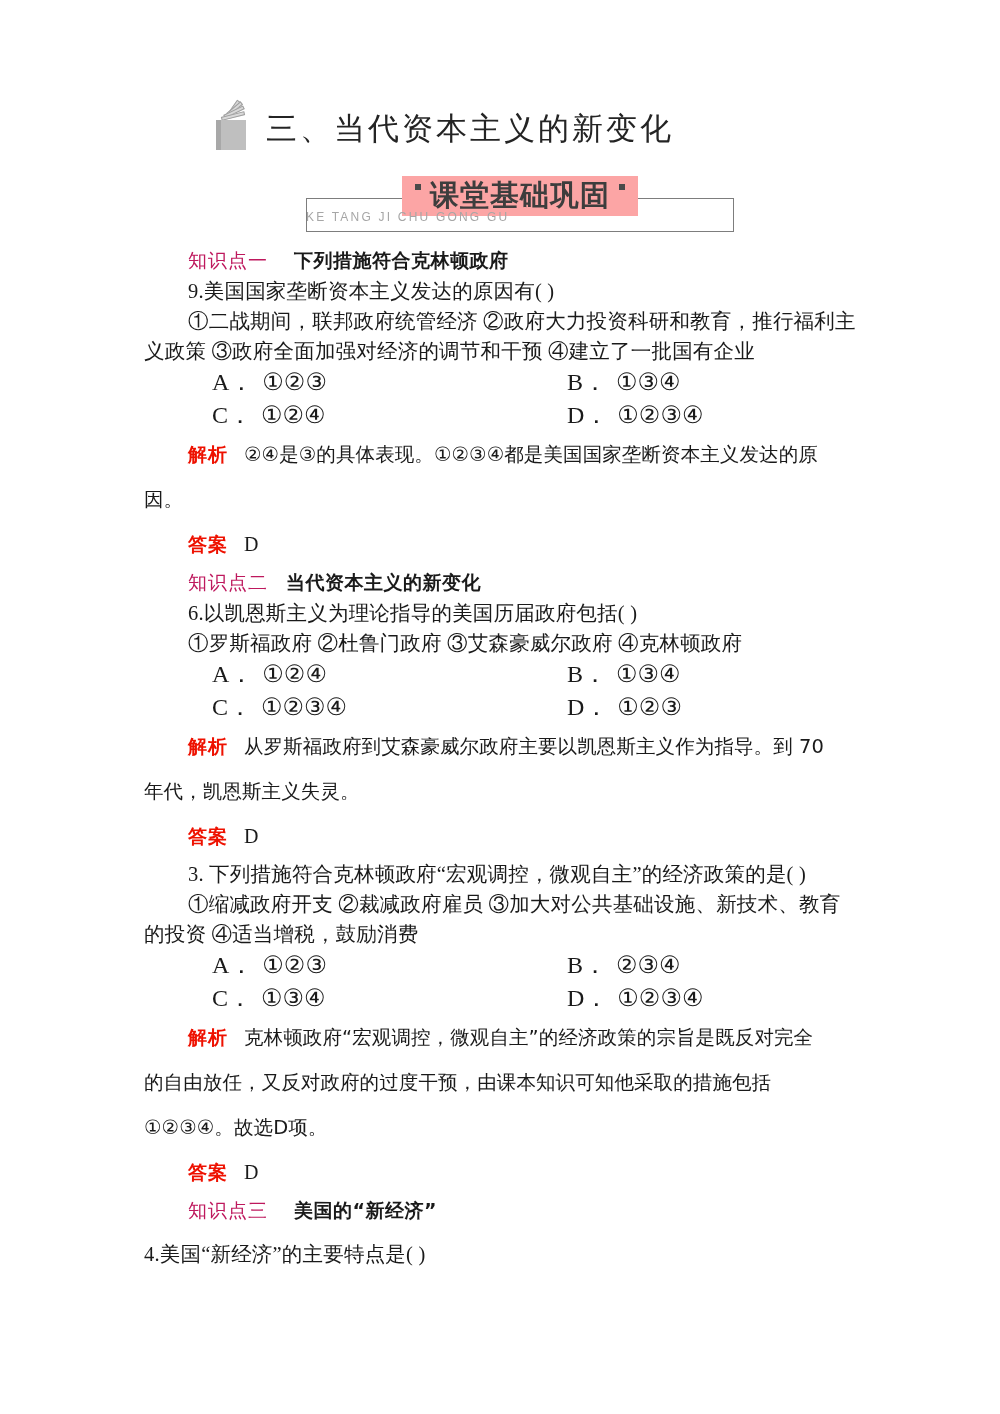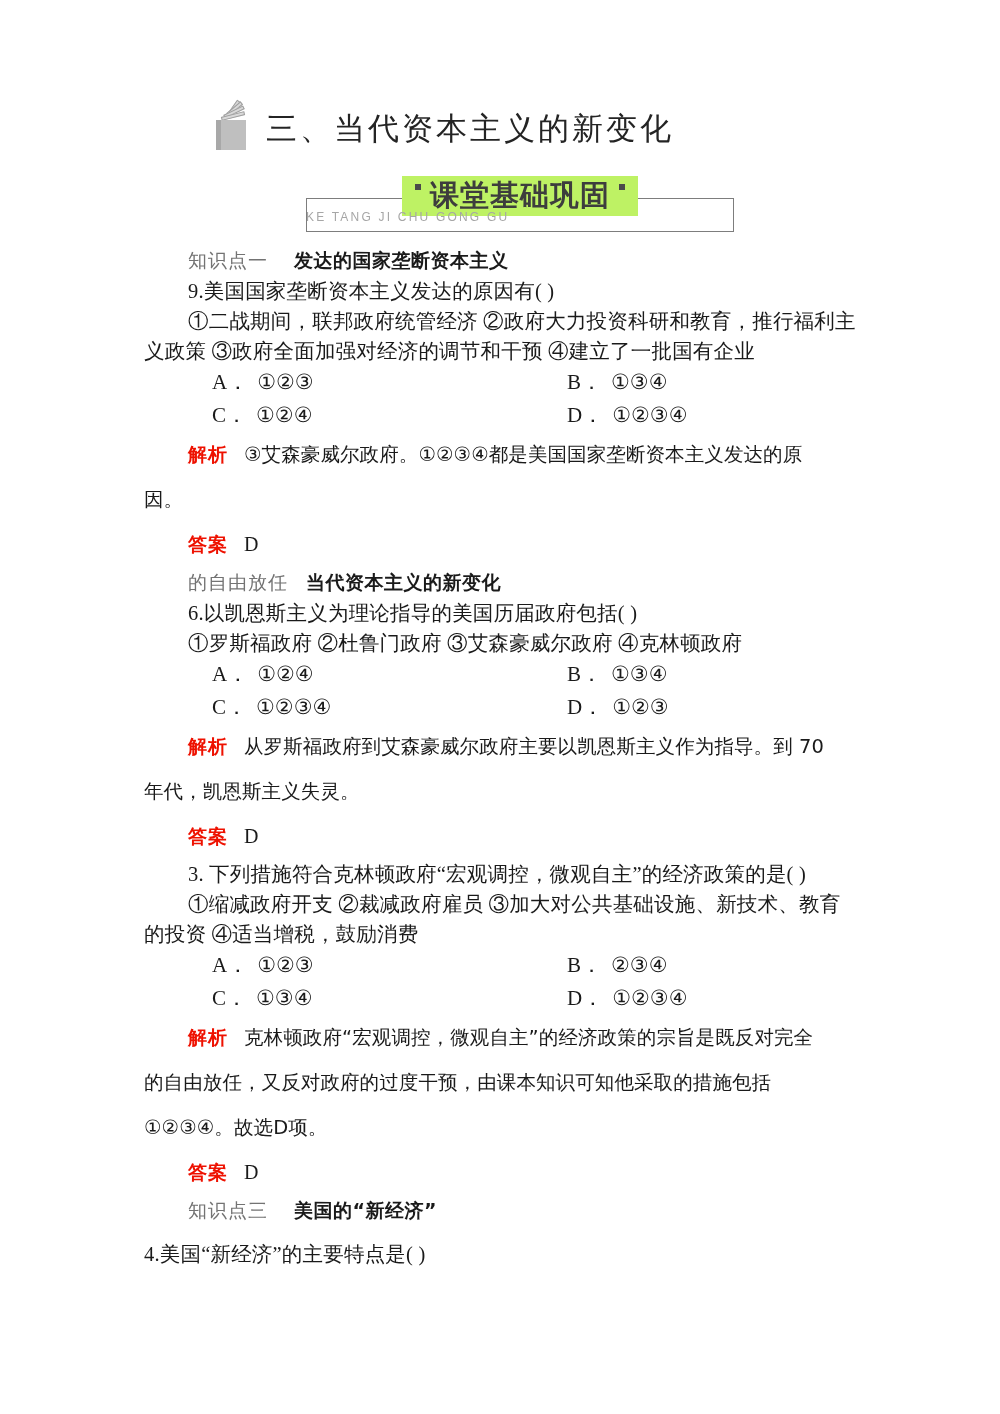--- a/index.html
+++ b/index.html
@@ -101,21 +101,21 @@
   }
   .banner-center {
     position: absolute;
     left: 0;
     top: 0;
     width: 428px;
     text-align: center;
   }
   .banner-inner {
     display: inline-block;
-    background: #bef264;
+    background: #fca5a5;
     padding: 0 8px;
     position: relative;
   }
   .tick {
     display: inline-block;
     width: 6px;
     height: 6px;
     background: #4a4a4a;
     vertical-align: 10px;
     margin: 0 5px;
@@ -151,21 +151,21 @@
 
   .kp {
     margin-top: 0;
     padding-left: 44px;
     font-size: 19px;
     line-height: 30px;
     white-space: nowrap;
   }
   .kp .kp-label {
     font-family: Liberation Serif, serif;
-    color: #737373;
+    color: #be185d;
     letter-spacing: 1px;
   }
   .kp .kp-gap { display: inline-block; width: 26px; }
   .kp .kp-name {
     font-family: "DejaVu Sans", "Liberation Sans", sans-serif;
     font-weight: bold;
     color: #1a1a1a;
     letter-spacing: 0.5px;
   }
 
@@ -173,21 +173,21 @@
     padding-left: 44px;
     font-size: 20.5px;
     line-height: 30px;
     white-space: nowrap;
     letter-spacing: 0.2px;
   }
   .q-stem.noindent { padding-left: 0; }
 
   .options {
     padding-left: 68px;
-    font-size: 21px;
+    font-size: 24px;
     line-height: 33px;
   }
   .opt-row { display: block; white-space: nowrap; }
   .opt-a { display: inline-block; width: 355px; }
   .opt-b { display: inline-block; }
   .opt-letter {
     font-family: "Liberation Serif", "DejaVu Serif", serif;
     letter-spacing: 0;
   }
   .opt-sep { display: inline-block; width: 9px; }
@@ -247,47 +247,47 @@
         <span class="banner-cn">课堂基础巩固</span>
         <span class="tick"></span>
       </span>
     </div>
     <div class="banner-py">KE TANG JI CHU GONG GU</div>
   </div>
 
   <div class="content">
 
     <div class="kp">
-      <span class="kp-label">知识点一</span><span class="kp-gap"></span><span class="kp-name">发达的国家垄断资本主义</span>
+      <span class="kp-label">知识点一</span><span class="kp-gap"></span><span class="kp-name">下列措施符合克林顿政府</span>
     </div>
 
     <div class="q-stem">9.美国国家垄断资本主义发达的原因有(      )</div>
 
     <div class="q-stem">①二战期间，联邦政府统管经济   ②政府大力投资科研和教育，推行福利主</div>
     <div class="q-stem noindent">义政策   ③政府全面加强对经济的调节和干预   ④建立了一批国有企业</div>
 
     <div class="options">
       <span class="opt-row">
         <span class="opt-a"><span class="opt-letter">A．</span><span class="opt-sep"></span><span>①②③</span></span><span class="opt-b"><span class="opt-letter">B．</span><span class="opt-sep"></span><span>①③④</span></span>
       </span>
       <span class="opt-row">
         <span class="opt-a"><span class="opt-letter">C．</span><span class="opt-sep"></span><span>①②④</span></span><span class="opt-b"><span class="opt-letter">D．</span><span class="opt-sep"></span><span>①②③④</span></span>
       </span>
     </div>
 
     <div class="analysis flow">
-      <span class="hang"></span><span class="tag-red">解析</span><span class="tag-gap"></span><span class="an-text">③艾森豪威尔政府。①②③④都是美国国家垄断资本主义发达的原</span><br><span class="an-text">因。</span>
+      <span class="hang"></span><span class="tag-red">解析</span><span class="tag-gap"></span><span class="an-text">②④是③的具体表现。①②③④都是美国国家垄断资本主义发达的原</span><br><span class="an-text">因。</span>
     </div>
 
     <div class="analysis">
       <span class="tag-red">答案</span><span class="tag-gap"></span><span class="ans-val">D</span>
     </div>
 
     <div class="kp">
-      <span class="kp-label">的自由放任</span><span class="kp-gap" style="width:18px"></span><span class="kp-name">当代资本主义的新变化</span>
+      <span class="kp-label">知识点二</span><span class="kp-gap" style="width:18px"></span><span class="kp-name">当代资本主义的新变化</span>
     </div>
 
     <div class="q-stem">6.以凯恩斯主义为理论指导的美国历届政府包括(      )</div>
     <div class="q-stem">①罗斯福政府   ②杜鲁门政府   ③艾森豪威尔政府   ④克林顿政府</div>
 
     <div class="options">
       <span class="opt-row">
         <span class="opt-a"><span class="opt-letter">A．</span><span class="opt-sep"></span><span>①②④</span></span><span class="opt-b"><span class="opt-letter">B．</span><span class="opt-sep"></span><span>①③④</span></span>
       </span>
       <span class="opt-row">

